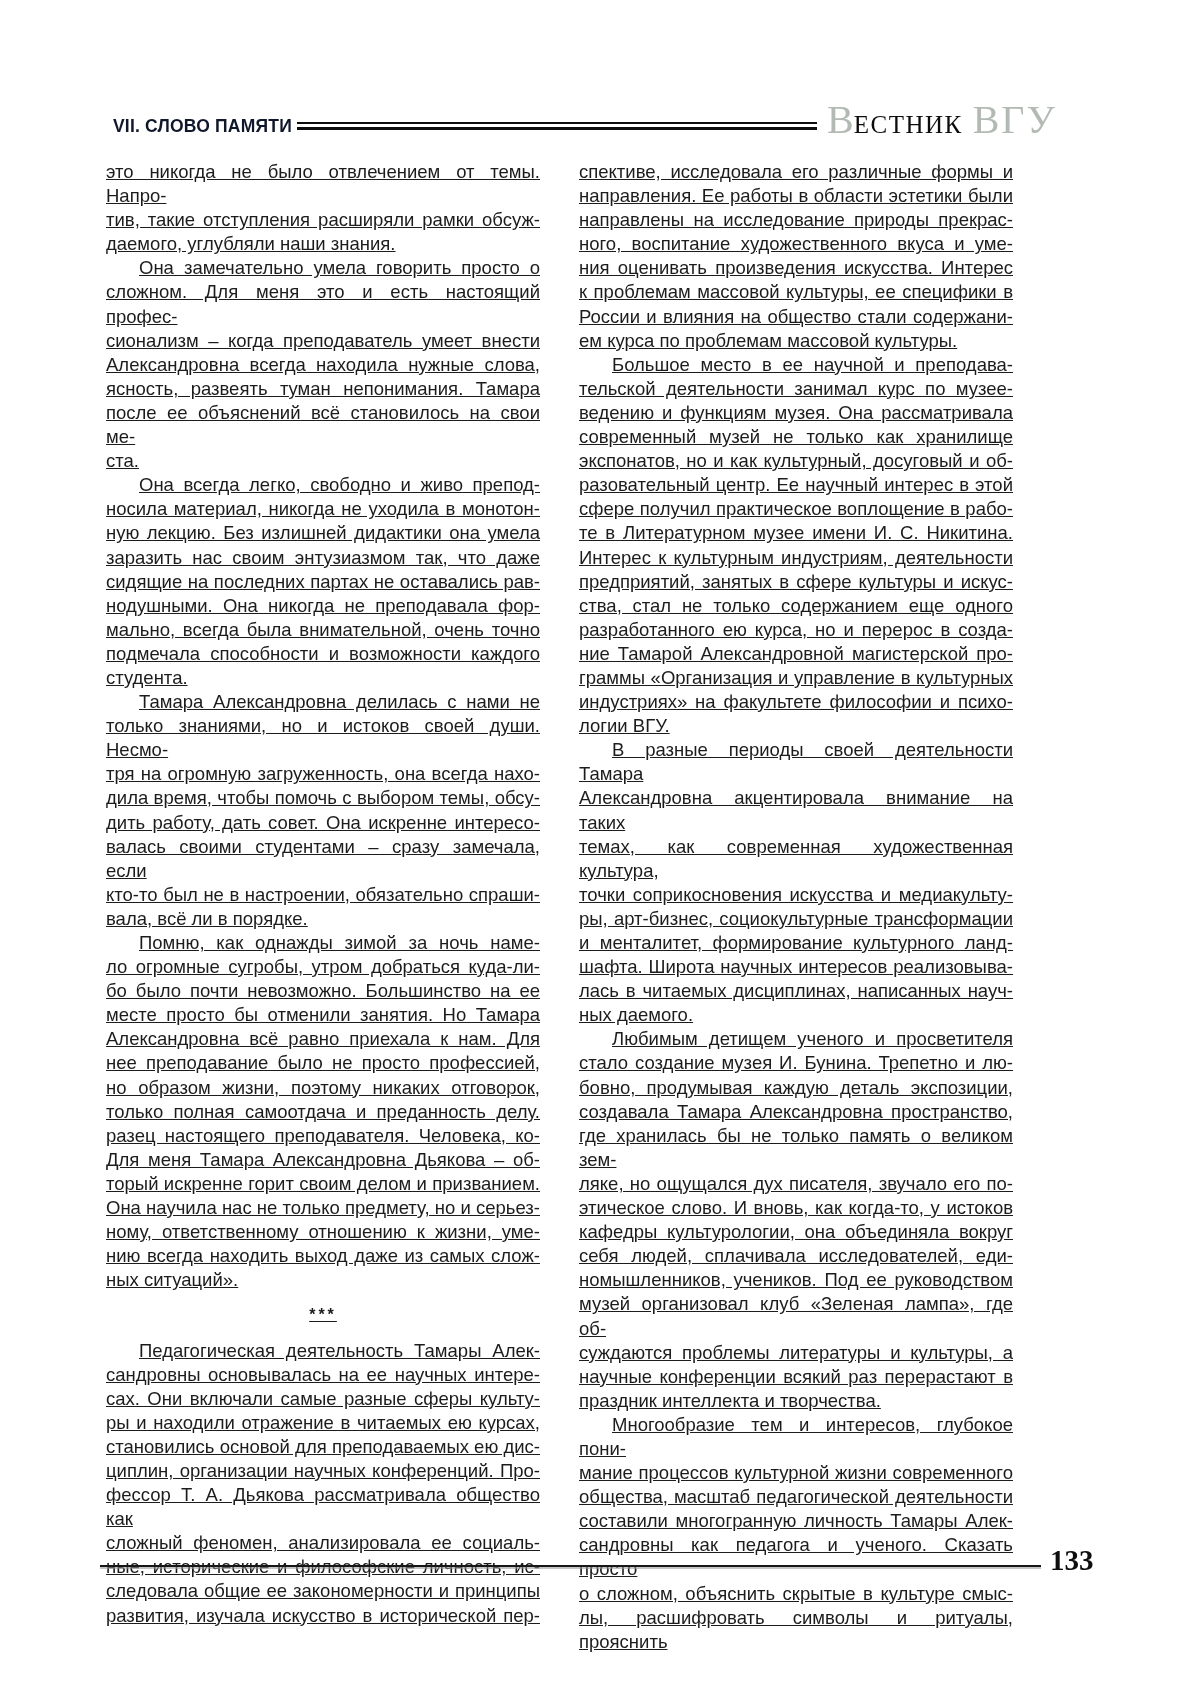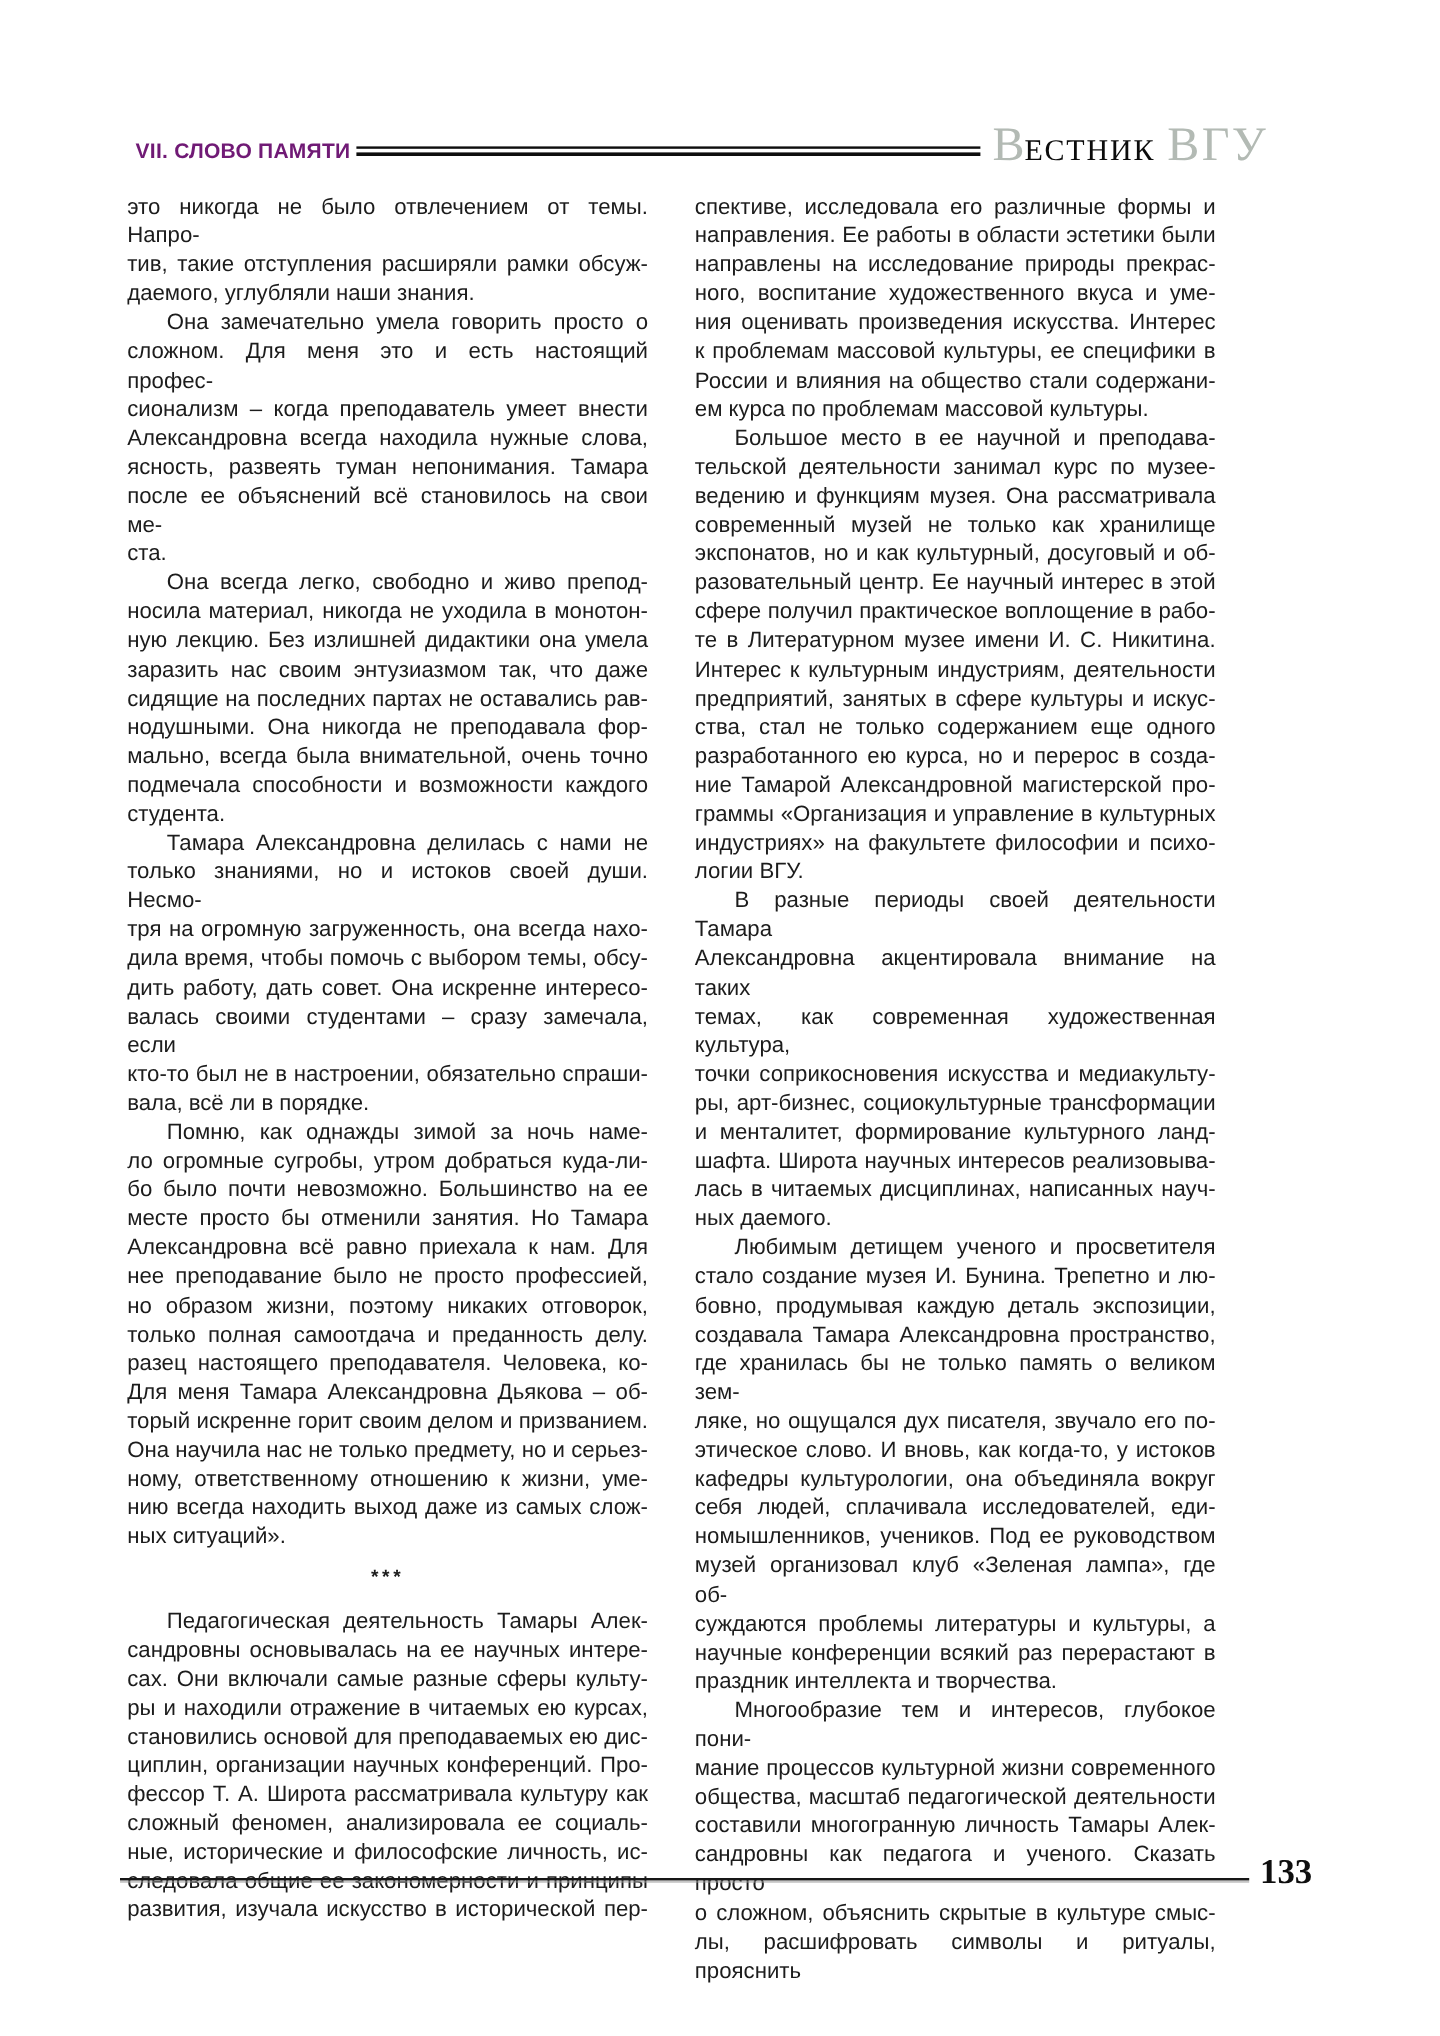--- a/index.html
+++ b/index.html
@@ -12,21 +12,21 @@
     font-family: "Liberation Sans", sans-serif;
     overflow: hidden;
   }
   
   .section-label {
     position: absolute;
     left: 113px; top: 116px;
     font-size: 17.5px;
     font-weight: 700;
     letter-spacing: 0.2px;
-    color: #701a75;
+    color: #0f172a;
     white-space: nowrap;
   }
   .header-rule {
     position: absolute;
     left: 297px; top: 122px;
     width: 520px; height: 3px;
     border-top: 2.5px solid #0d0d0d;
     border-bottom: 3.5px solid #0d0d0d;
   }
   .logo {
@@ -42,20 +42,21 @@
   .logo-acronym { font-size: 40px; color: #b3bab4; margin-left: 10px; letter-spacing: 2px; }
   
   .columns {
     position: absolute;
     left: 106px; top: 160px;
     width: 907px;
     display: flex;
     gap: 39px;
     font-size: 18.5px;
     color: #1c1c1c;
+    text-decoration: underline;
   }
   .column { width: 441px; }
   .line {
     line-height: 24.1px;
     text-align: justify;
     text-align-last: justify;
     white-space: normal;
   }
   .line.indent { text-indent: 33px; }
   .line.last   { text-align-last: left; }
@@ -139,21 +140,21 @@
         <div class="line">ному, ответственному отношению к жизни, уме-</div>
         <div class="line">нию всегда находить выход даже из самых слож-</div>
         <div class="line last">ных ситуаций».</div>
         <div class="line center">***</div>
         <div class="line indent">Педагогическая деятельность Тамары Алек-</div>
         <div class="line">сандровны основывалась на ее научных интере-</div>
         <div class="line">сах. Они включали самые разные сферы культу-</div>
         <div class="line">ры и находили отражение в читаемых ею курсах,</div>
         <div class="line">становились основой для преподаваемых ею дис-</div>
         <div class="line">циплин, организации научных конференций. Про-</div>
-        <div class="line">фессор Т. А. Широта рассматривала культуру как</div>
+        <div class="line">фессор Т. А. Дьякова рассматривала общество как</div>
         <div class="line">сложный феномен, анализировала ее социаль-</div>
         <div class="line">ные, исторические и философские личность, ис-</div>
         <div class="line">следовала общие ее закономерности и принципы</div>
         <div class="line">развития, изучала искусство в исторической пер-</div>
       </div>
     <div class="column">
         <div class="line">спективе, исследовала его различные формы и</div>
         <div class="line">направления. Ее работы в области эстетики были</div>
         <div class="line">направлены на исследование природы прекрас-</div>
         <div class="line">ного, воспитание художественного вкуса и уме-</div>

